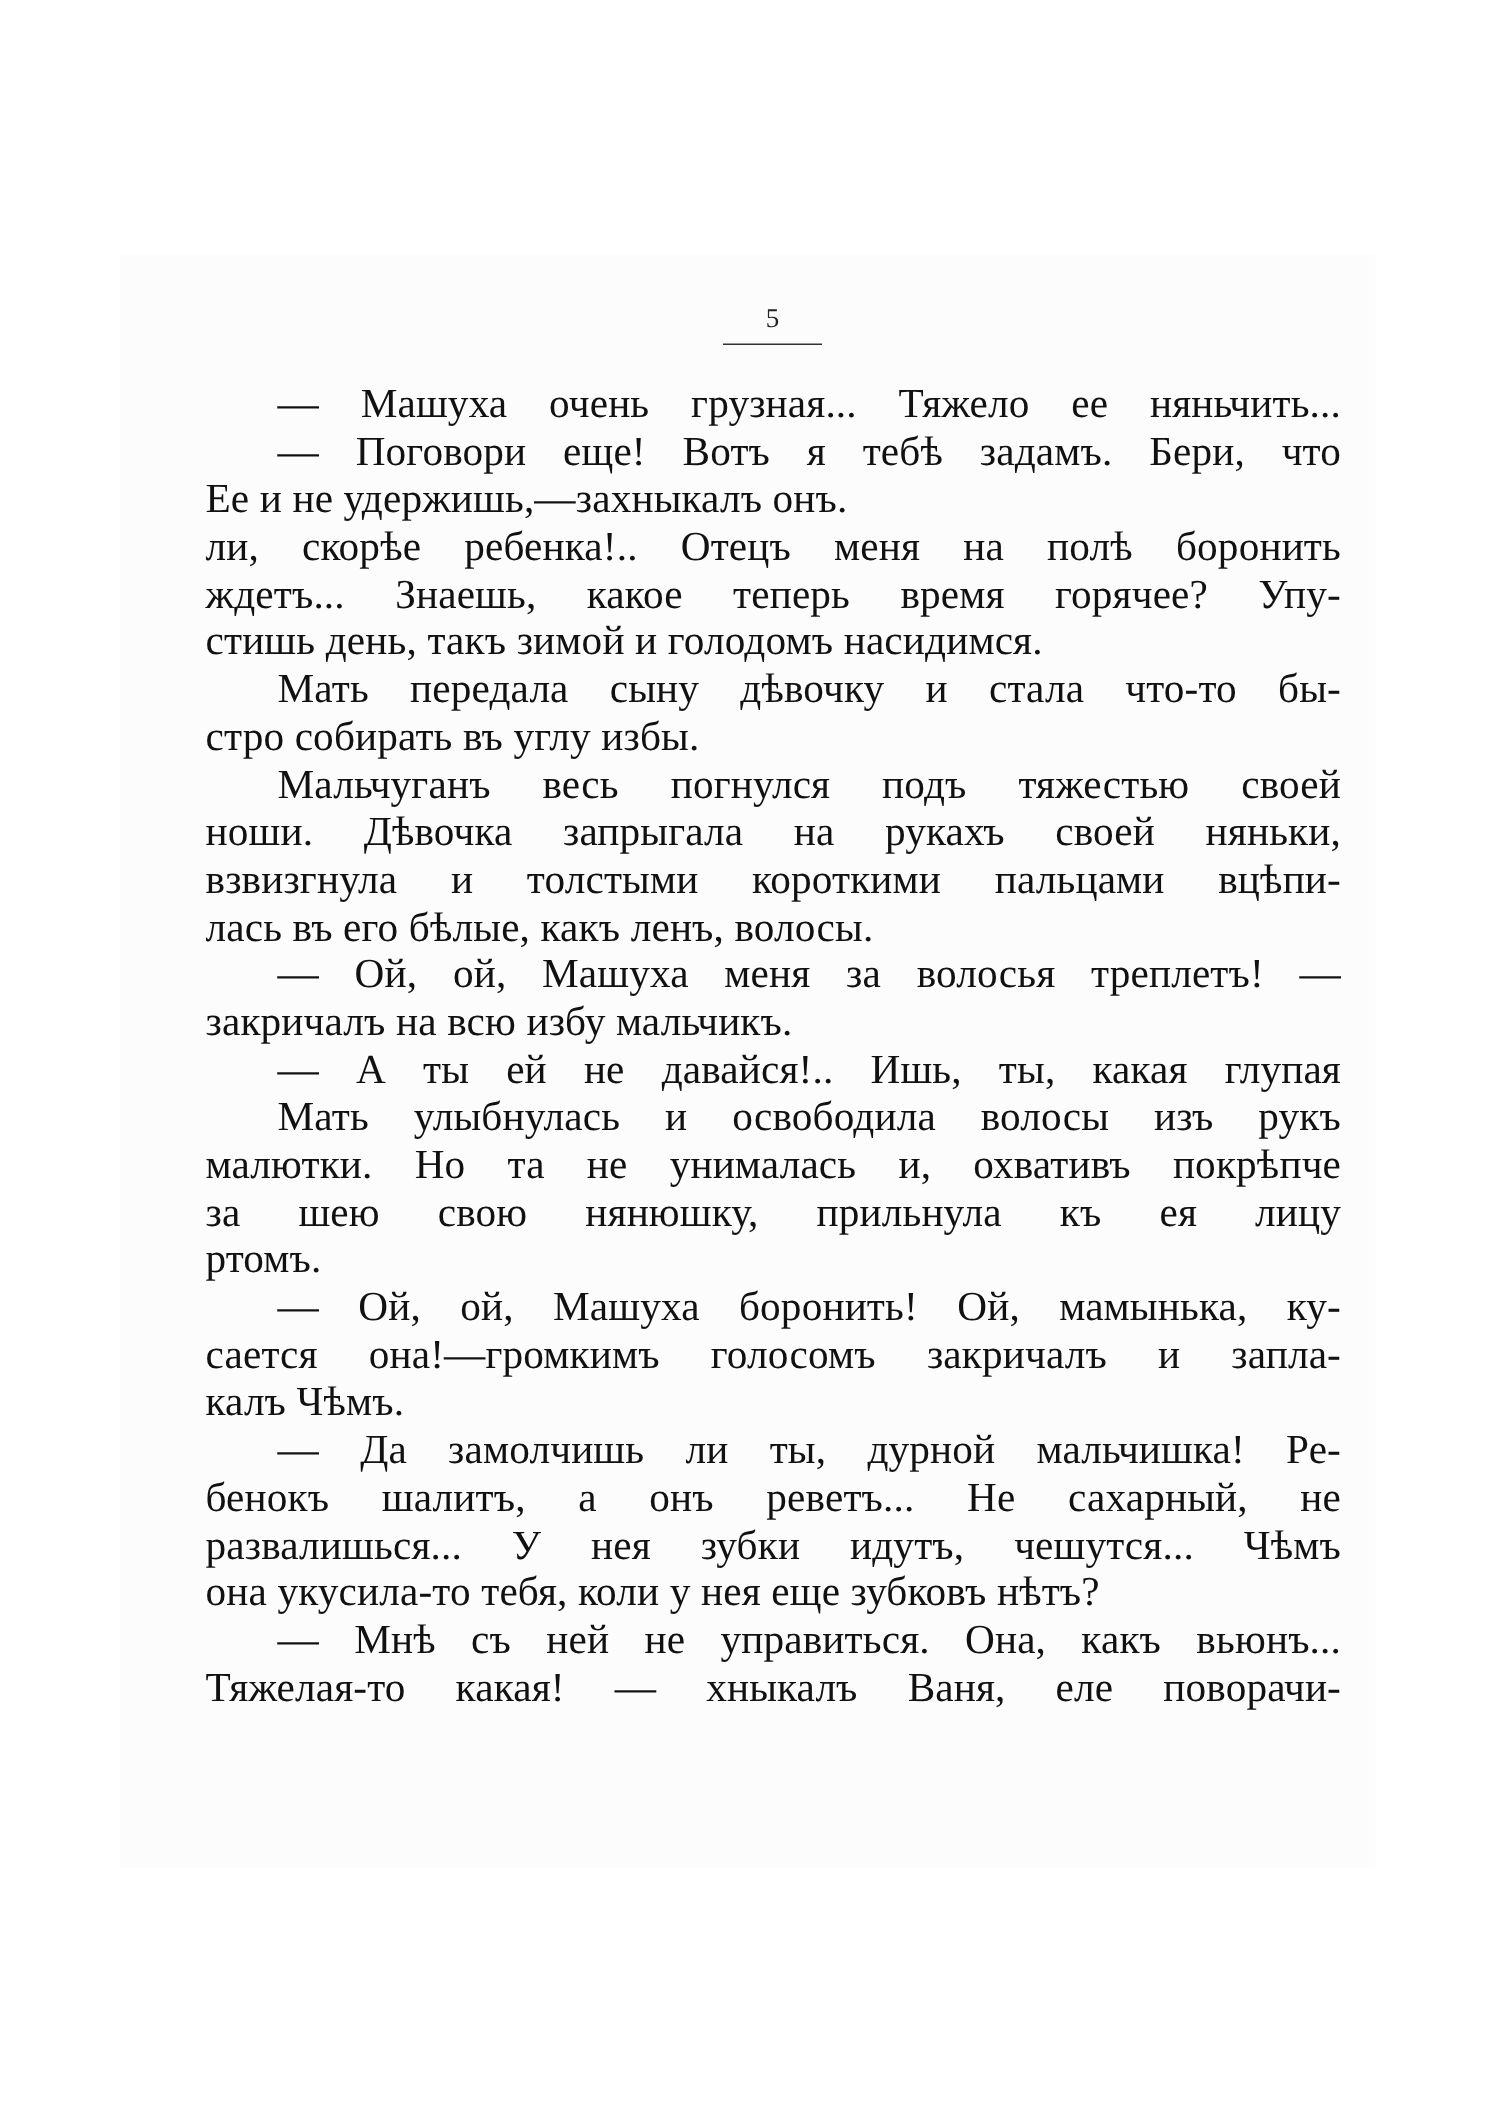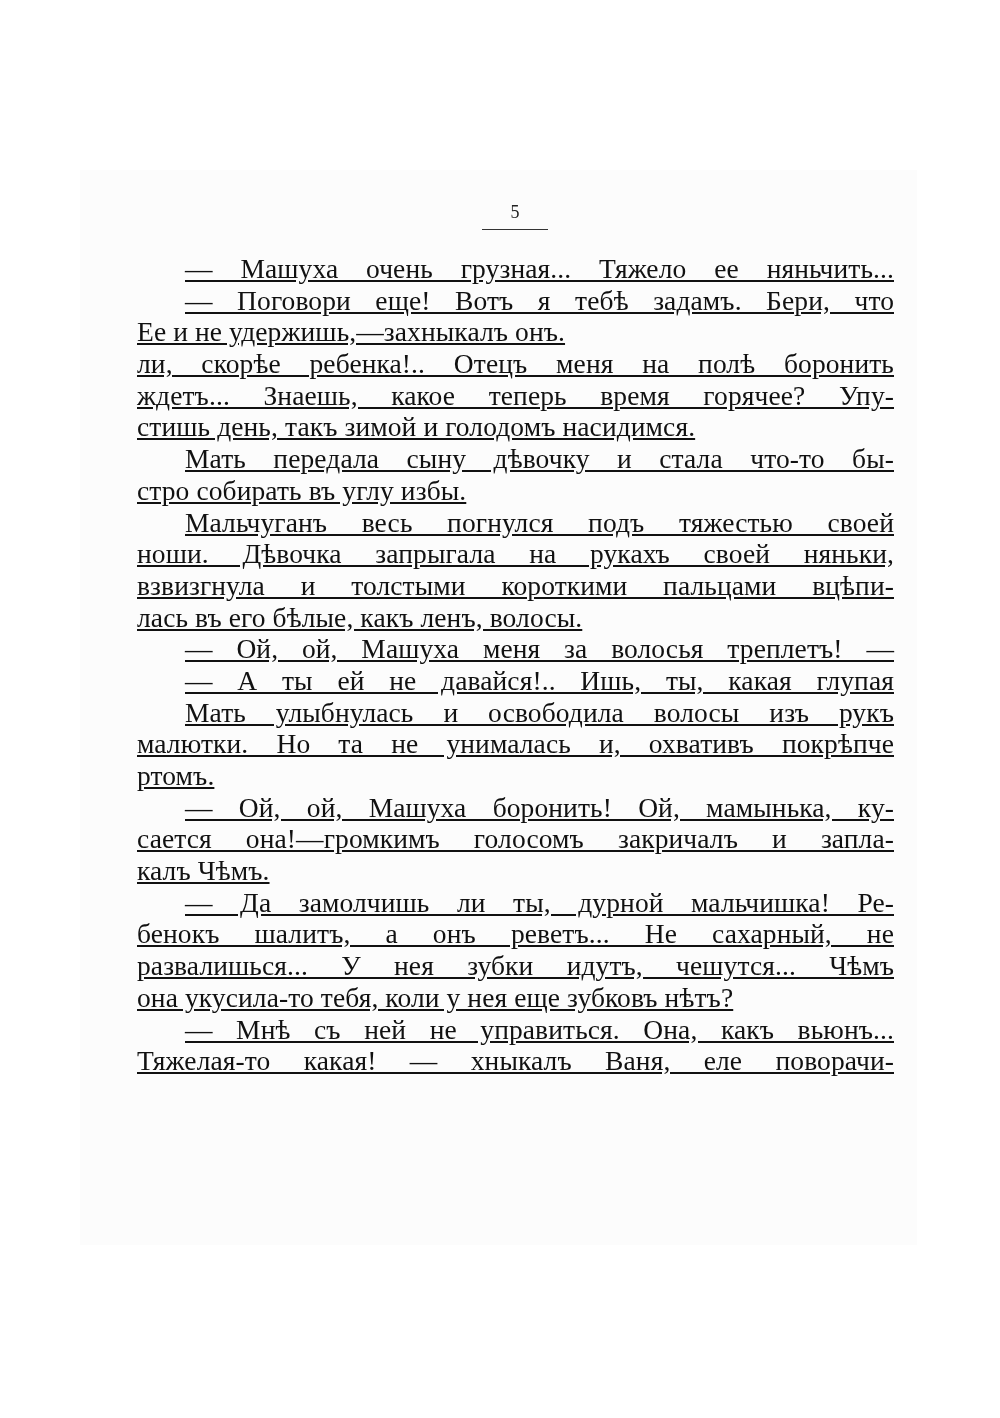--- a/index.html
+++ b/index.html
@@ -18,21 +18,21 @@
   .page-rule {
     position: absolute; left: 482px; top: 229px; width: 66px; height: 0;
     border-top: 1.5px solid #333;
   }
   .text {
     position: absolute; left: 137px; top: 253px; width: 757px;
     font-size: 27.5px; line-height: 31.7px; letter-spacing: 0.1px;
   }
   .line {
     display: block; height: 31.7px; white-space: nowrap;
-    text-align: justify; text-align-last: justify; text-decoration: underline;
+    text-align: justify; text-align-last: justify;
   }
   .line.indent { padding-left: 48px; }
   .line.last { text-align-last: left; }
 </style>
 </head>
 <body>
 
 <div class="scan">
 </div>
 
@@ -46,23 +46,25 @@
     <span class="line">ли, скорѣе ребенка!.. Отецъ меня на полѣ боронить</span>
     <span class="line">ждетъ... Знаешь, какое теперь время горячее? Упу-</span>
     <span class="line last">стишь день, такъ зимой и голодомъ насидимся.</span>
     <span class="line indent">Мать передала сыну дѣвочку и стала что-то бы-</span>
     <span class="line last">стро собирать въ углу избы.</span>
     <span class="line indent">Мальчуганъ весь погнулся подъ тяжестью своей</span>
     <span class="line">ноши. Дѣвочка запрыгала на рукахъ своей няньки,</span>
     <span class="line">взвизгнула и толстыми короткими пальцами вцѣпи-</span>
     <span class="line last">лась въ его бѣлые, какъ ленъ, волосы.</span>
     <span class="line indent">— Ой, ой, Машуха меня за волосья треплетъ! —</span>
+    <span class="line last">закричалъ на всю избу мальчикъ.</span>
     <span class="line indent">— А ты ей не давайся!.. Ишь, ты, какая глупая</span>
     <span class="line indent">Мать улыбнулась и освободила волосы изъ рукъ</span>
     <span class="line">малютки. Но та не унималась и, охвативъ покрѣпче</span>
+    <span class="line">за шею свою нянюшку, прильнула къ ея лицу</span>
     <span class="line last">ртомъ.</span>
     <span class="line indent">— Ой, ой, Машуха боронить! Ой, мамынька, ку-</span>
     <span class="line">сается она!—громкимъ голосомъ закричалъ и запла-</span>
     <span class="line last">калъ Чѣмъ.</span>
     <span class="line indent">— Да замолчишь ли ты, дурной мальчишка! Ре-</span>
     <span class="line">бенокъ шалитъ, а онъ реветъ... Не сахарный, не</span>
     <span class="line">развалишься... У нея зубки идутъ, чешутся... Чѣмъ</span>
     <span class="line last">она укусила-то тебя, коли у нея еще зубковъ нѣтъ?</span>
     <span class="line indent">— Мнѣ съ ней не управиться. Она, какъ вьюнъ...</span>
     <span class="line">Тяжелая-то какая! — хныкалъ Ваня, еле поворачи-</span>

